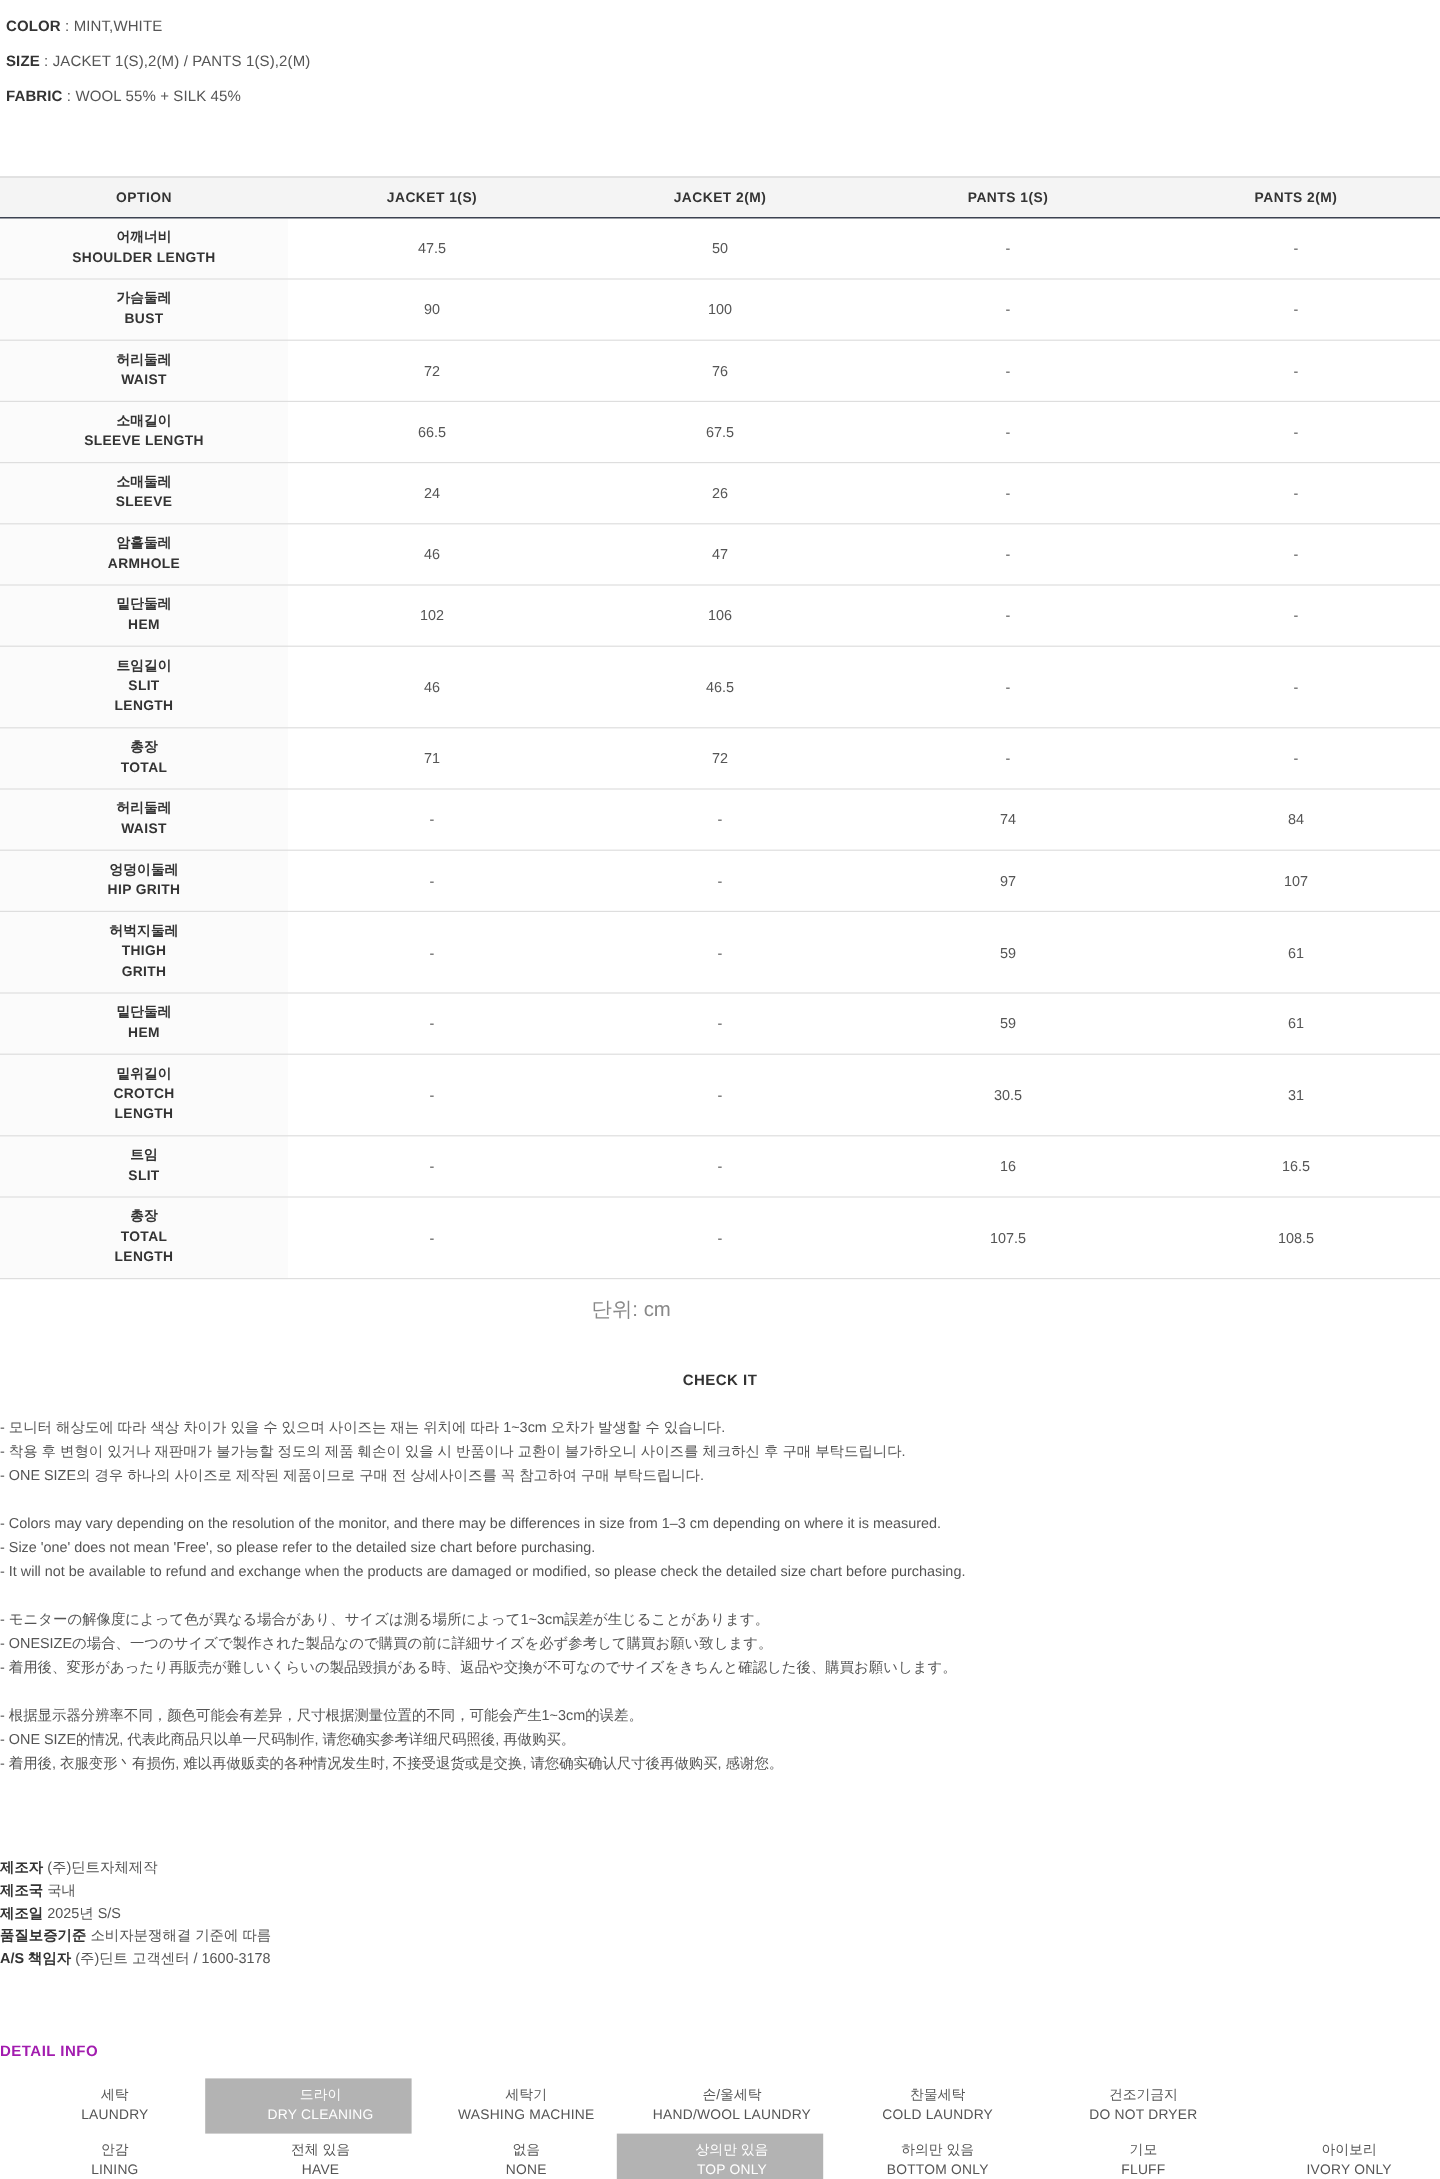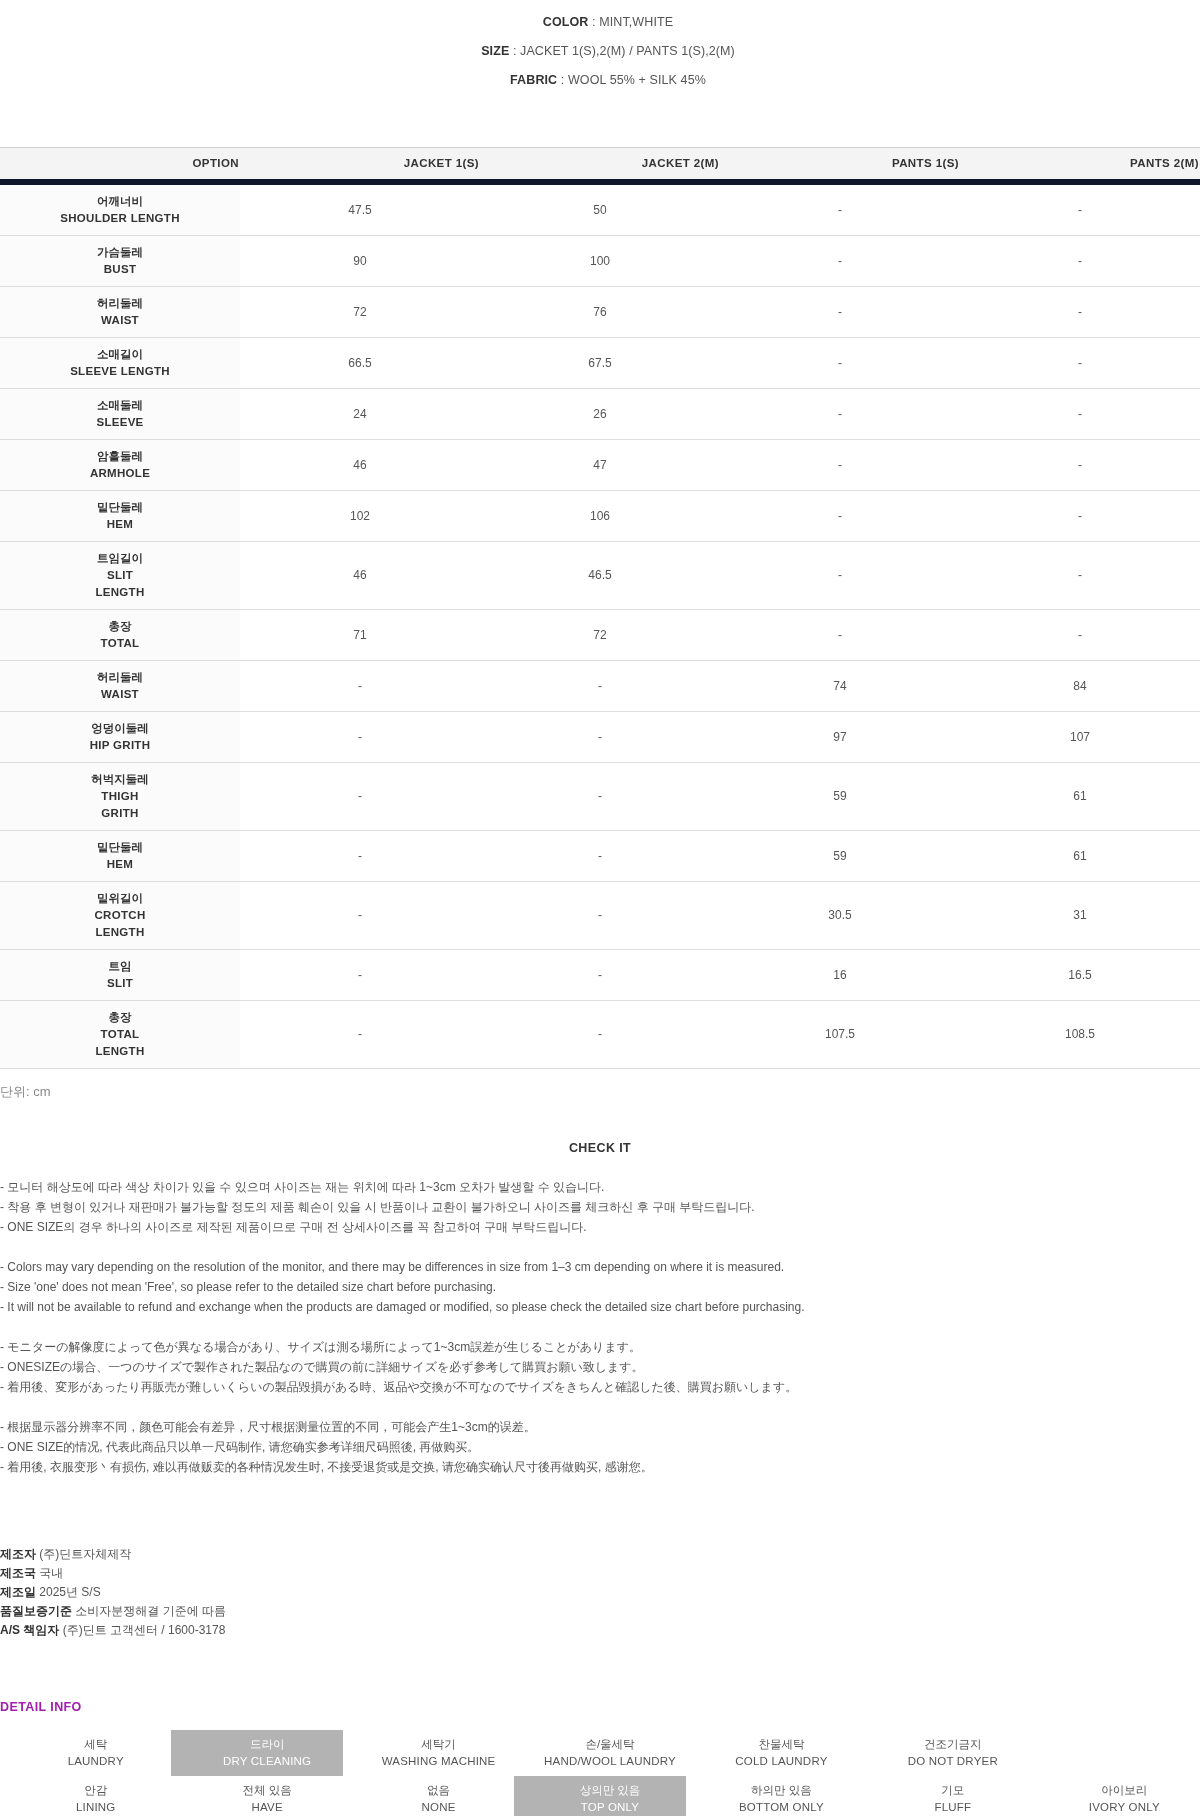--- a/index.html
+++ b/index.html
@@ -15,22 +15,21 @@
   }
   .page {
     width: 1200px;
     padding: 0 0 10px 0;
     position: relative;
   }
 
   
   .meta {
     padding: 8px 0 0 0;
-    margin-left: 16px;
-    text-align: center;
+    margin-left: 5px;
   }
   .meta-row {
     font-size: 12.5px;
     color: #555;
     line-height: 29px;
     letter-spacing: 0.1px;
   }
   .meta-row b {
     color: #333;
     font-weight: bold;
@@ -55,40 +54,39 @@
     color: #555;
   }
   table.size thead th {
     background: #f4f4f4;
     height: 34px;
     color: #333;
     font-weight: bold;
     font-size: 11.5px;
     letter-spacing: 0.4px;
     border-top: 1px solid #cfcfcf;
-    border-bottom: 6px solid #0f172a;
-    text-align: right;
+    border-bottom: 1px solid #0f172a;
   }
   table.size col.c1 { width: 240px; }
   table.size col.cv { width: 240px; }
   td.rowhead {
     background: #fbfbfb;
     color: #333;
     font-weight: bold;
     line-height: 17px;
     padding: 8px 4px;
     font-size: 11.5px;
   }
   td.rowhead .ko { display: block; font-size: 11.5px; font-weight: bold; color: #333; }
   td.rowhead .en { display: block; font-size: 11.5px; font-weight: bold; color: #333; letter-spacing: 0.3px; }
   td.val { height: 38px; color: #555; font-size: 12px; }
 
   .unit {
-    text-align: left;
-    font-size: 13px;
+    text-align: center;
+    font-size: 17px;
     color: #888;
     padding: 14px 4px 0 0;
     width: 1056px;
   }
 
   
   .section-title {
     font-size: 12.5px;
     font-weight: bold;
     color: #333;

